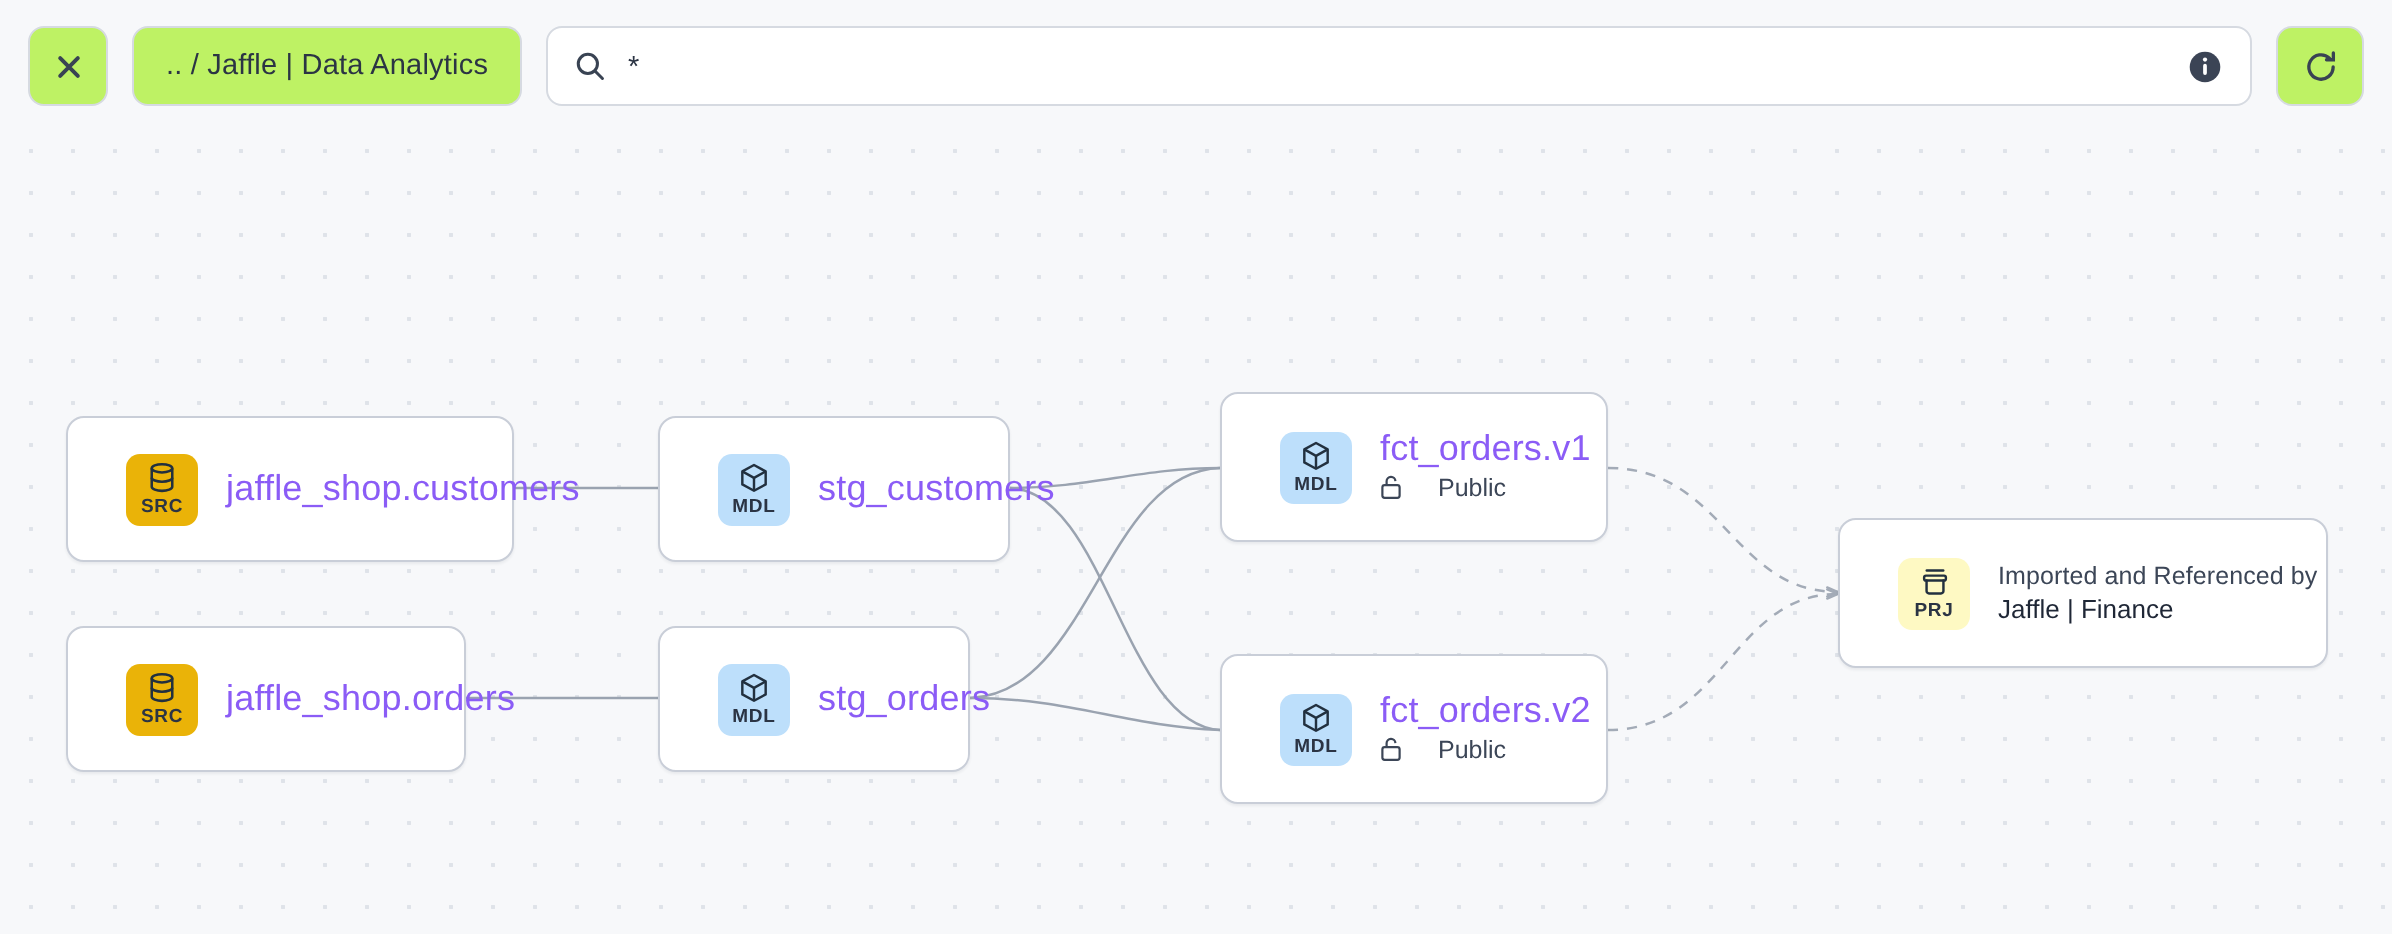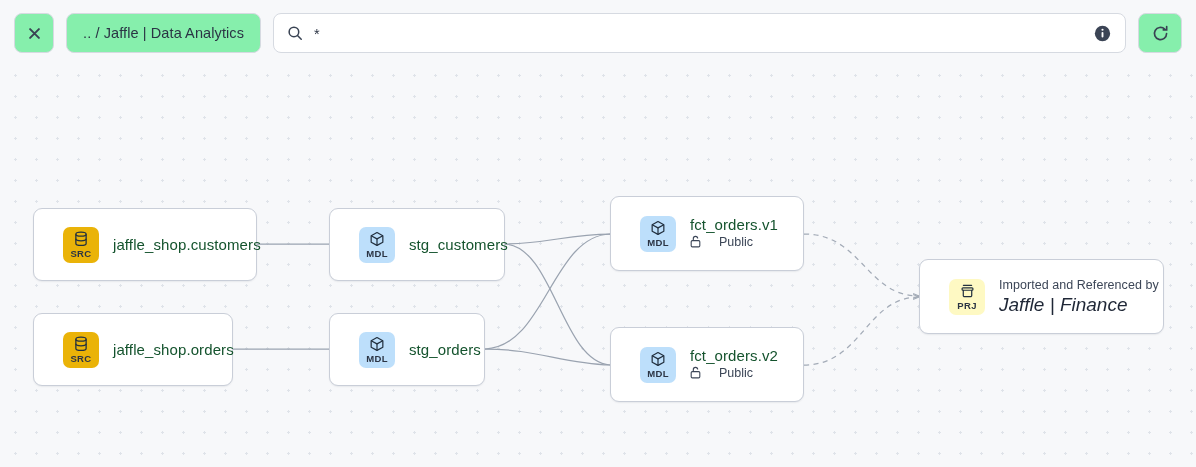--- a/index.html
+++ b/index.html
@@ -25,21 +25,21 @@
     height: 66px;
     background: #f7f8fa;
     display: flex;
     align-items: center;
     padding: 0 14px;
     box-sizing: border-box;
     gap: 12px;
     z-index: 20;
   }
   .tb-btn {
-    background: #86efac;
+    background: #bef264;
     border: 1px solid #d6dae1;
     border-radius: 8px;
     height: 40px;
     display: flex;
     align-items: center;
     justify-content: center;
     box-sizing: border-box;
     cursor: pointer;
     color: #394353;
     flex: none;
@@ -135,44 +135,43 @@
   .node-body {
     margin-left: 14px;
     margin-right: 16px;
     display: flex;
     flex-direction: column;
     justify-content: center;
     gap: 2px;
     min-width: 0;
   }
   .node-title {
-    font-size: 15px;
-    color: #14532d;
+    font-size: 18px;
+    color: #8b5cf6;
     white-space: nowrap;
     letter-spacing: .1px;
   }
   .node-sub {
     display: flex;
     align-items: flex-start;
     gap: 18px;
     font-size: 12.5px;
     color: #3c4657;
     white-space: nowrap;
   }
   .node-kicker {
     font-size: 12.5px;
     color: #3c4657;
     white-space: nowrap;
     letter-spacing: .05px;
   }
   .node-name-big {
-    font-size: 19px;
+    font-size: 13px;
     color: #1f2736;
     white-space: nowrap;
-    font-style: italic;
   }
 </style>
 </head>
 <body>
 
 <div id="toolbar">
 
   <div class="tb-btn" id="close-btn">
     <span>
       <svg class="ico" width="15" height="15" viewBox="0 0 16 16" fill="none" stroke="#394353" stroke-width="2.1" stroke-linecap="round">

